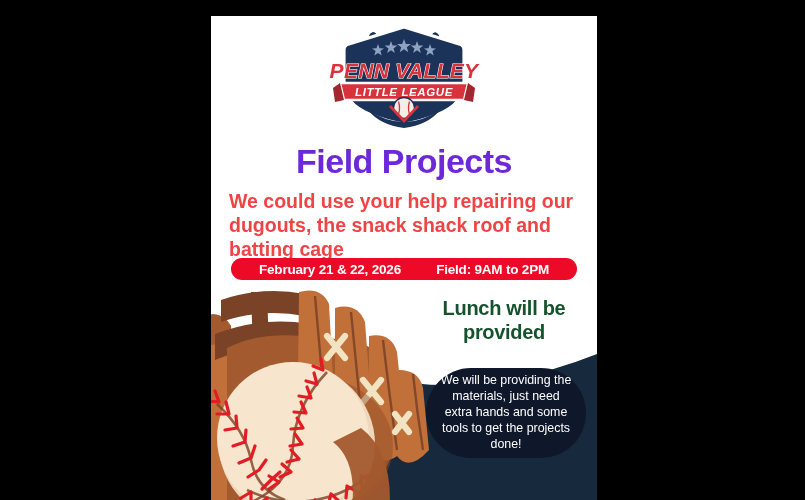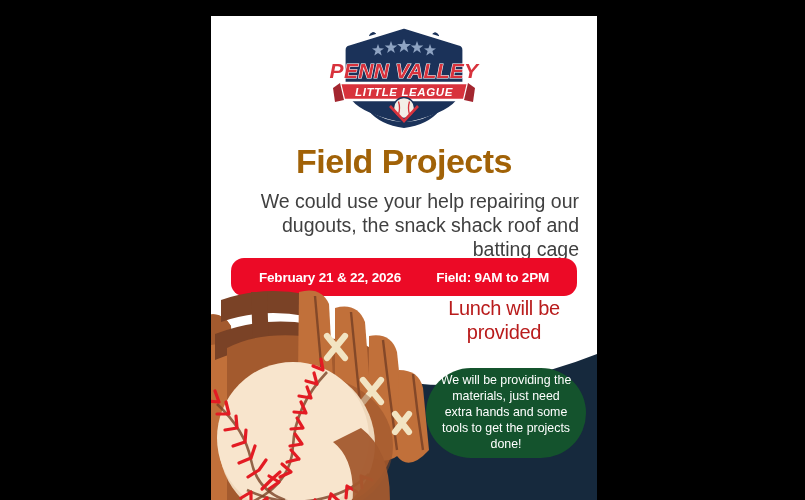--- a/index.html
+++ b/index.html
@@ -31,66 +31,66 @@
     width:386px; height:108px;
     display:flex; align-items:center; justify-content:center;
   }
   .logo-wrap svg { display:block; }
 
   
   .headline {
     position:absolute;
     left:0; top:128px; width:386px;
     text-align:center;
-    color:#a16207;
+    color:#6d28d9;
     font-size:34px;
     font-weight:bold;
     letter-spacing:-0.5px;
     line-height:1.05;
   }
 
   
   .subhead {
     position:absolute;
     left:18px; top:174px; width:350px;
-    text-align:right;
-    color:#404040;
+    text-align:left;
+    color:#ef4444;
     font-size:19.5px;
     line-height:1.22;
-    font-weight:400;
+    font-weight:700;
   }
 
   
   .datebar {
     position:absolute;
     left:20px; top:242px;
-    width:346px; height:38px;
+    width:346px; height:22px;
     background:#ec0a26;
     border-radius:13px;
     display:flex;
     align-items:center;
     justify-content:space-between;
     padding:0 28px;
   }
   .datebar span {
     color:#ffffff;
     font-size:13.5px;
     font-weight:bold;
     letter-spacing:-0.2px;
     white-space:nowrap;
   }
 
   
   .lunch {
     position:absolute;
     left:205px; top:281px; width:176px;
     text-align:center;
-    color:#b91c1c;
+    color:#14532d;
     font-size:20px;
-    font-weight:normal;
+    font-weight:bold;
     line-height:1.18;
     letter-spacing:-0.3px;
     z-index:6;
   }
 
   
   .navyband {
     position:absolute;
     left:0; bottom:0; width:386px; height:190px;
     z-index:1;
@@ -104,21 +104,21 @@
     width:230px; height:238px;
     z-index:3;
   }
   .glove svg { display:block; width:100%; height:100%; }
 
   
   .blurb {
     position:absolute;
     left:215px; top:352px;
     width:160px; height:90px;
-    background:#14532d;
+    background:#0f172a;
     border-radius:56px;
     display:flex;
     align-items:center;
     justify-content:center;
     z-index:7;
   }
   .blurb p {
     color:#ffffff;
     font-size:12.4px;
     line-height:1.28;

